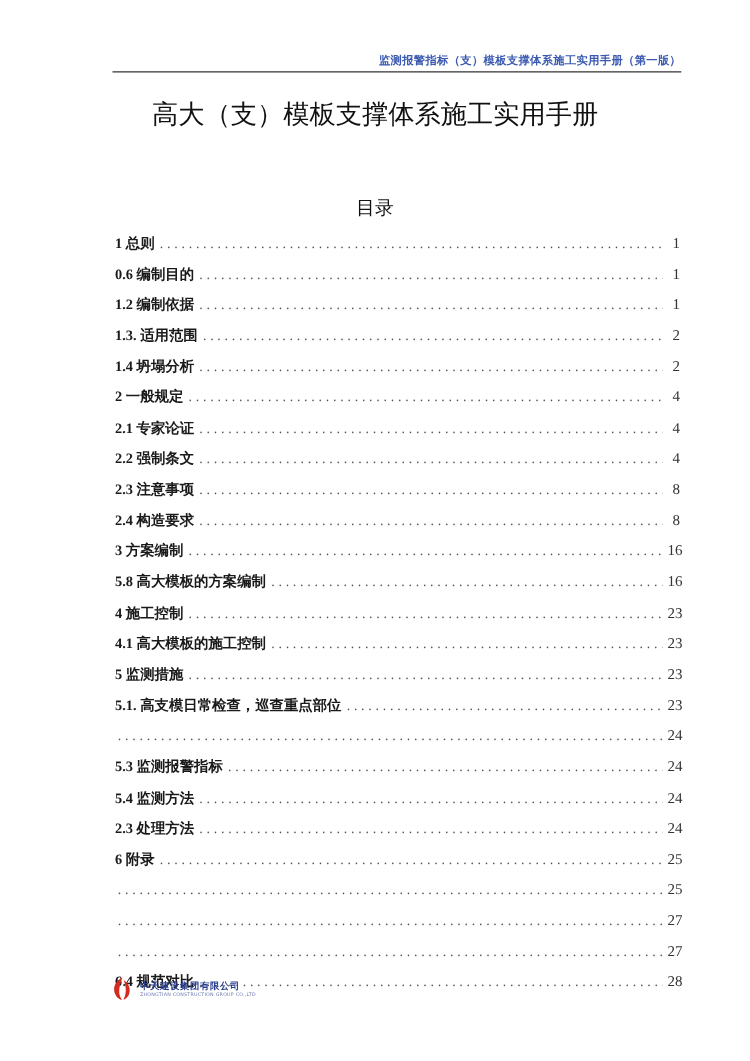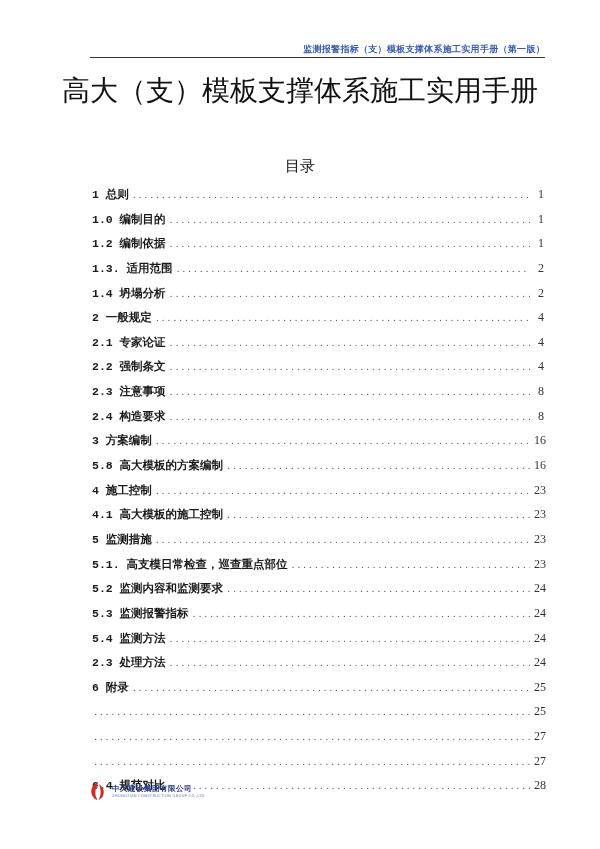--- a/index.html
+++ b/index.html
@@ -11,36 +11,36 @@
       position: absolute; left: 90px; top: 42px; width: 455px; height: 14px;
       text-align: right; font-size: 9px; color: #3c5bb0; letter-spacing: 0.3px;
       font-family: "DejaVu Sans", sans-serif; font-weight: bold; line-height: 14px;
     }
     .header-rule {
       position: absolute; left: 90px; top: 57px; width: 455px; height: 0;
       border-top: 1.5px solid #333333;
     }
     .doc-title {
       position: absolute; left: 0; top: 72px; width: 600px; text-align: center;
-      font-size: 28px; line-height: 38px; color: #111111; letter-spacing: 0px;
+      font-size: 21px; line-height: 38px; color: #111111; letter-spacing: 0px;
       font-family: "DejaVu Sans", sans-serif;
     }
     .toc-heading {
       position: absolute; left: 0; top: 155px; width: 600px; text-align: center;
       font-size: 15px; line-height: 22px; color: #111; font-family: "DejaVu Sans", sans-serif;
     }
     .toc {
       position: absolute; left: 92px; top: 182px; width: 452px;
     }
     .toc-row {
       display: flex; align-items: baseline; height: 24.65px; line-height: 24.65px;
       font-size: 11.5px;
     }
     .toc-label {
-      white-space: nowrap; font-weight: bold; font-family: Liberation Mono, monospace;
+      white-space: nowrap; font-weight: bold; font-family: Liberation Serif, serif;
       color: #1a1a1a; padding-right: 2px;
     }
     .toc-leader {
       flex: 1 1 auto; overflow: hidden; white-space: nowrap; color: #555;
       font-size: 10px; letter-spacing: 2.6px; margin: 0 4px 0 2px;
     }
     .toc-leader::before {
       content: "................................................................................................................................................................";
     }
     .toc-page {
@@ -70,21 +70,21 @@
 <div class="doc-title">高大（支）模板支撑体系施工实用手册</div>
 <div class="toc-heading">目录</div>
 
 <div class="toc" id="toc">
     <div class="toc-row">
       <span class="toc-label">1 总则</span>
       <span class="toc-leader"></span>
       <span class="toc-page">1</span>
     </div>
     <div class="toc-row">
-      <span class="toc-label">1.0 编制目的</span>
+      <span class="toc-label">0.6 编制目的</span>
       <span class="toc-leader"></span>
       <span class="toc-page">1</span>
     </div>
     <div class="toc-row">
       <span class="toc-label">1.2 编制依据</span>
       <span class="toc-leader"></span>
       <span class="toc-page">1</span>
     </div>
     <div class="toc-row">
       <span class="toc-label">1.3. 适用范围</span>
@@ -145,21 +145,20 @@
       <span class="toc-label">5  监测措施</span>
       <span class="toc-leader"></span>
       <span class="toc-page">23</span>
     </div>
     <div class="toc-row">
       <span class="toc-label">5.1. 高支模日常检查，巡查重点部位</span>
       <span class="toc-leader"></span>
       <span class="toc-page">23</span>
     </div>
     <div class="toc-row">
-      <span class="toc-label">5.2  监测内容和监测要求</span>
       <span class="toc-leader"></span>
       <span class="toc-page">24</span>
     </div>
     <div class="toc-row">
       <span class="toc-label">5.3 监测报警指标</span>
       <span class="toc-leader"></span>
       <span class="toc-page">24</span>
     </div>
     <div class="toc-row">
       <span class="toc-label">5.4  监测方法</span>

